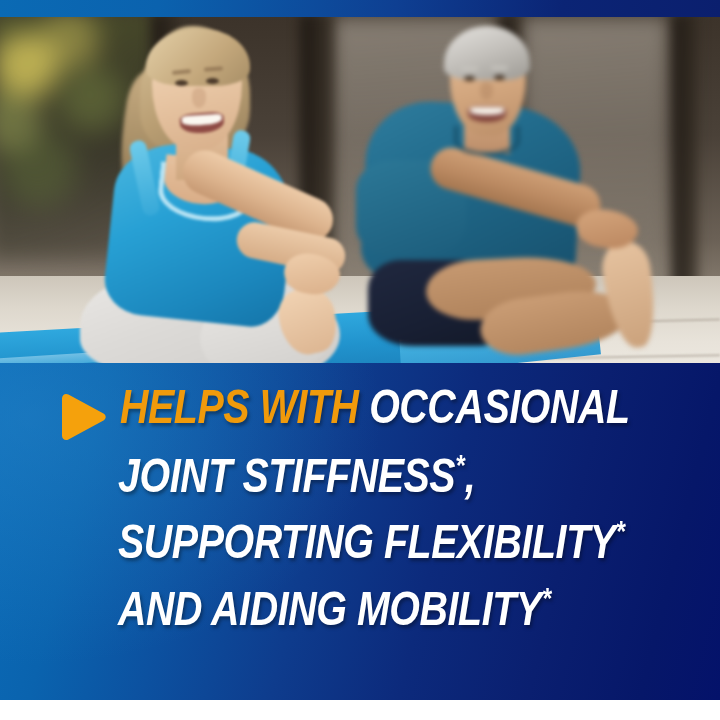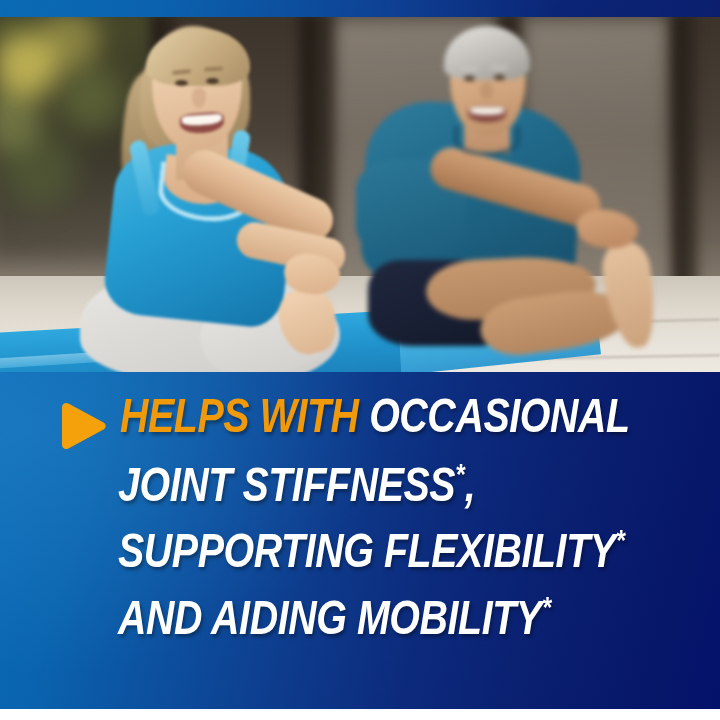--- a/index.html
+++ b/index.html
@@ -318,21 +318,21 @@
     background: linear-gradient(170deg, #e6c3a0, #caa17b);
     border-radius: 44% 44% 40% 50% / 26% 26% 72% 74%;
     transform: rotate(-8deg);
   }
   .figure-soften { filter: blur(1.6px); }
   .man.figure-soften { filter: blur(2.6px); }
 
   
   .panel {
     position: absolute;
-    left: 0; top: 372px;
+    left: 0; top: 363px;
     width: 720px;
     height: 337px;
     background:
       linear-gradient(104deg,
         #0b6cb8 0%,
         #0a63ae 14%,
         #0c51a0 28%,
         #0e3c8d 44%,
         #0c2a7c 60%,
         #0a1f70 76%,

